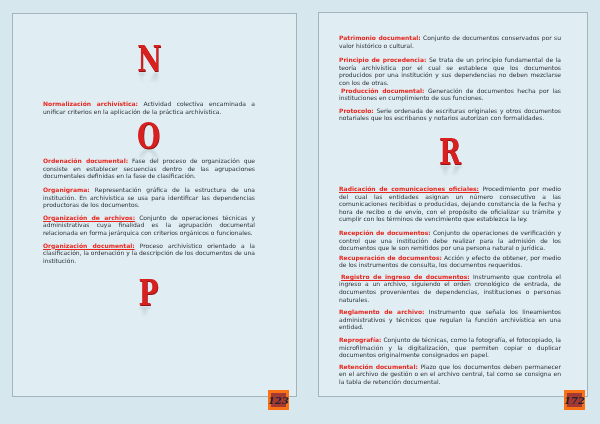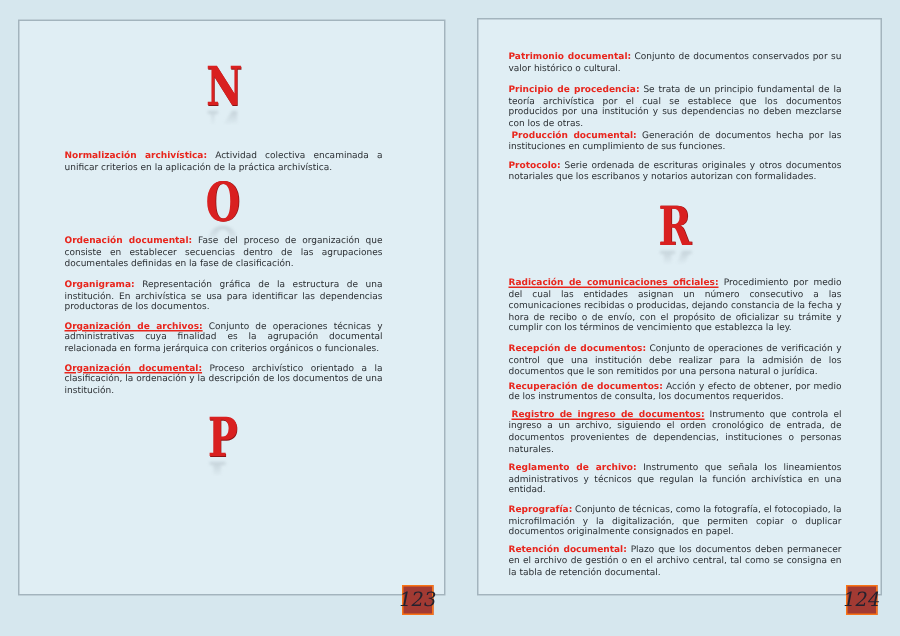--- a/index.html
+++ b/index.html
@@ -91,29 +91,29 @@
   .rp-e7         { margin-top: 4px; }
   .rp-e8         { margin-top: 5px; }
   .rp-e9         { margin-top: 5px; }
   .rp-e10        { margin-top: 4px; }
 
   .page-num {
     position: absolute;
     bottom: -14px;
     width: 21px; height: 20px;
     background: #a23a33;
-    border: 1px solid #f97316;
+    border: 3px solid #f97316;
     box-sizing: border-box;
     display: flex;
     align-items: center;
     justify-content: center;
     font-family: "DejaVu Serif", serif;
     font-style: italic;
-    font-weight: normal;
-    font-size: 13px;
+    font-weight: bold;
+    font-size: 10px;
     color: #23222f;
     z-index: 2;
   }
   .page-left  .page-num { right: 7px; }
   .page-right .page-num { right: 2px; }
 </style>
 </head>
 <body>
 
 <div class="page page-left">
@@ -176,14 +176,14 @@
 
     <p class="entry rp-e7 u ind"><span class="term">Registro de ingreso de documentos:</span> <span>Instrumento que controla el ingreso a un archivo, siguiendo el orden cronológico de entrada, de documentos provenientes de dependencias, instituciones o personas naturales.</span></p>
 
     <p class="entry rp-e8"><span class="term">Reglamento de archivo:</span> <span>Instrumento que señala los lineamientos administrativos y técnicos que regulan la función archivística en una entidad.</span></p>
 
     <p class="entry rp-e9"><span class="term">Reprografía:</span> <span>Conjunto de técnicas, como la fotografía, el fotocopiado, la microfilmación y la digitalización, que permiten copiar o duplicar documentos originalmente consignados en papel.</span></p>
 
     <p class="entry rp-e10"><span class="term">Retención documental:</span> <span>Plazo que los documentos deben permanecer en el archivo de gestión o en el archivo central, tal como se consigna en la tabla de retención documental.</span></p>
 
   </div>
-  <div class="page-num">124</div>
+  <div class="page-num">172</div>
 </div>
 
 </body></html>

